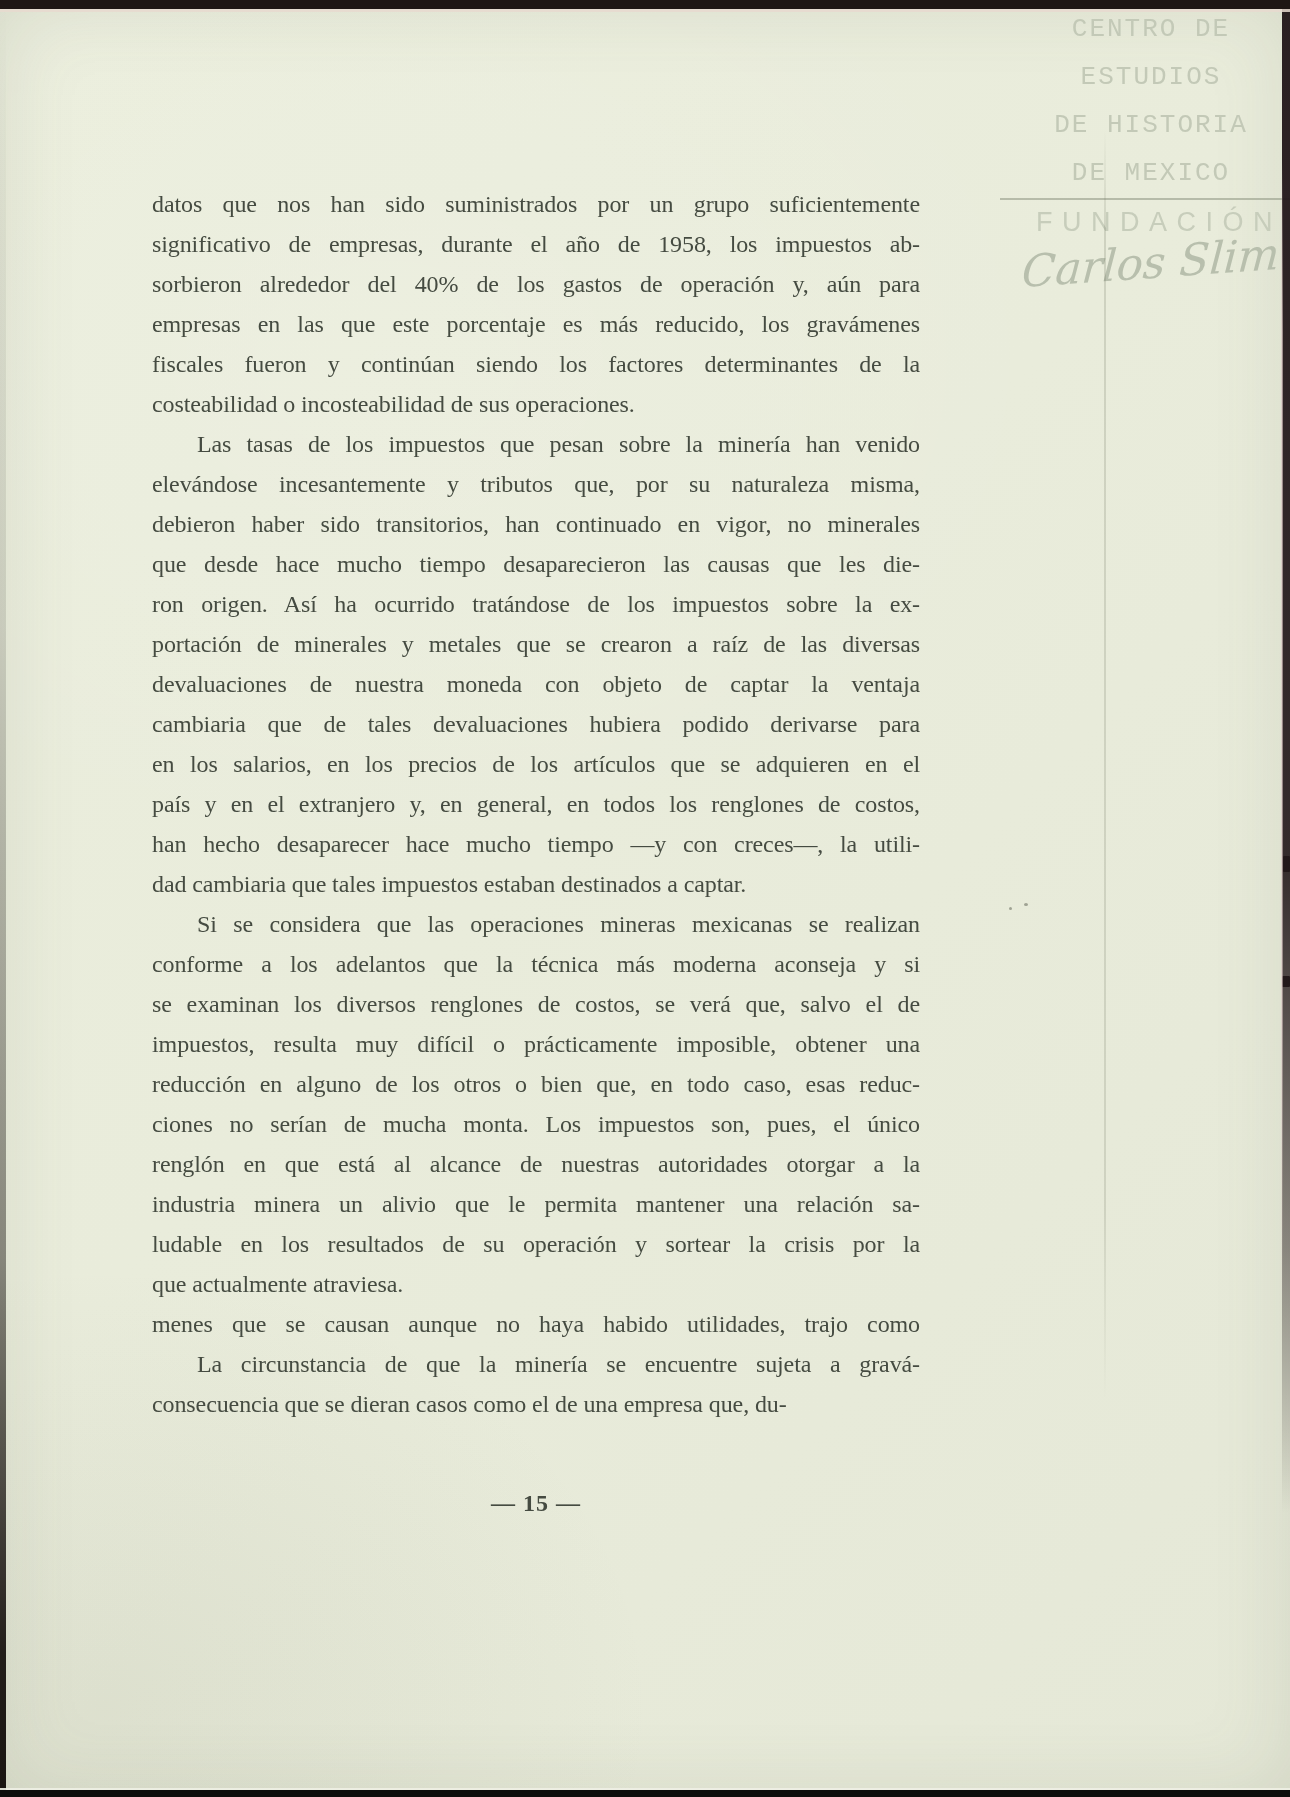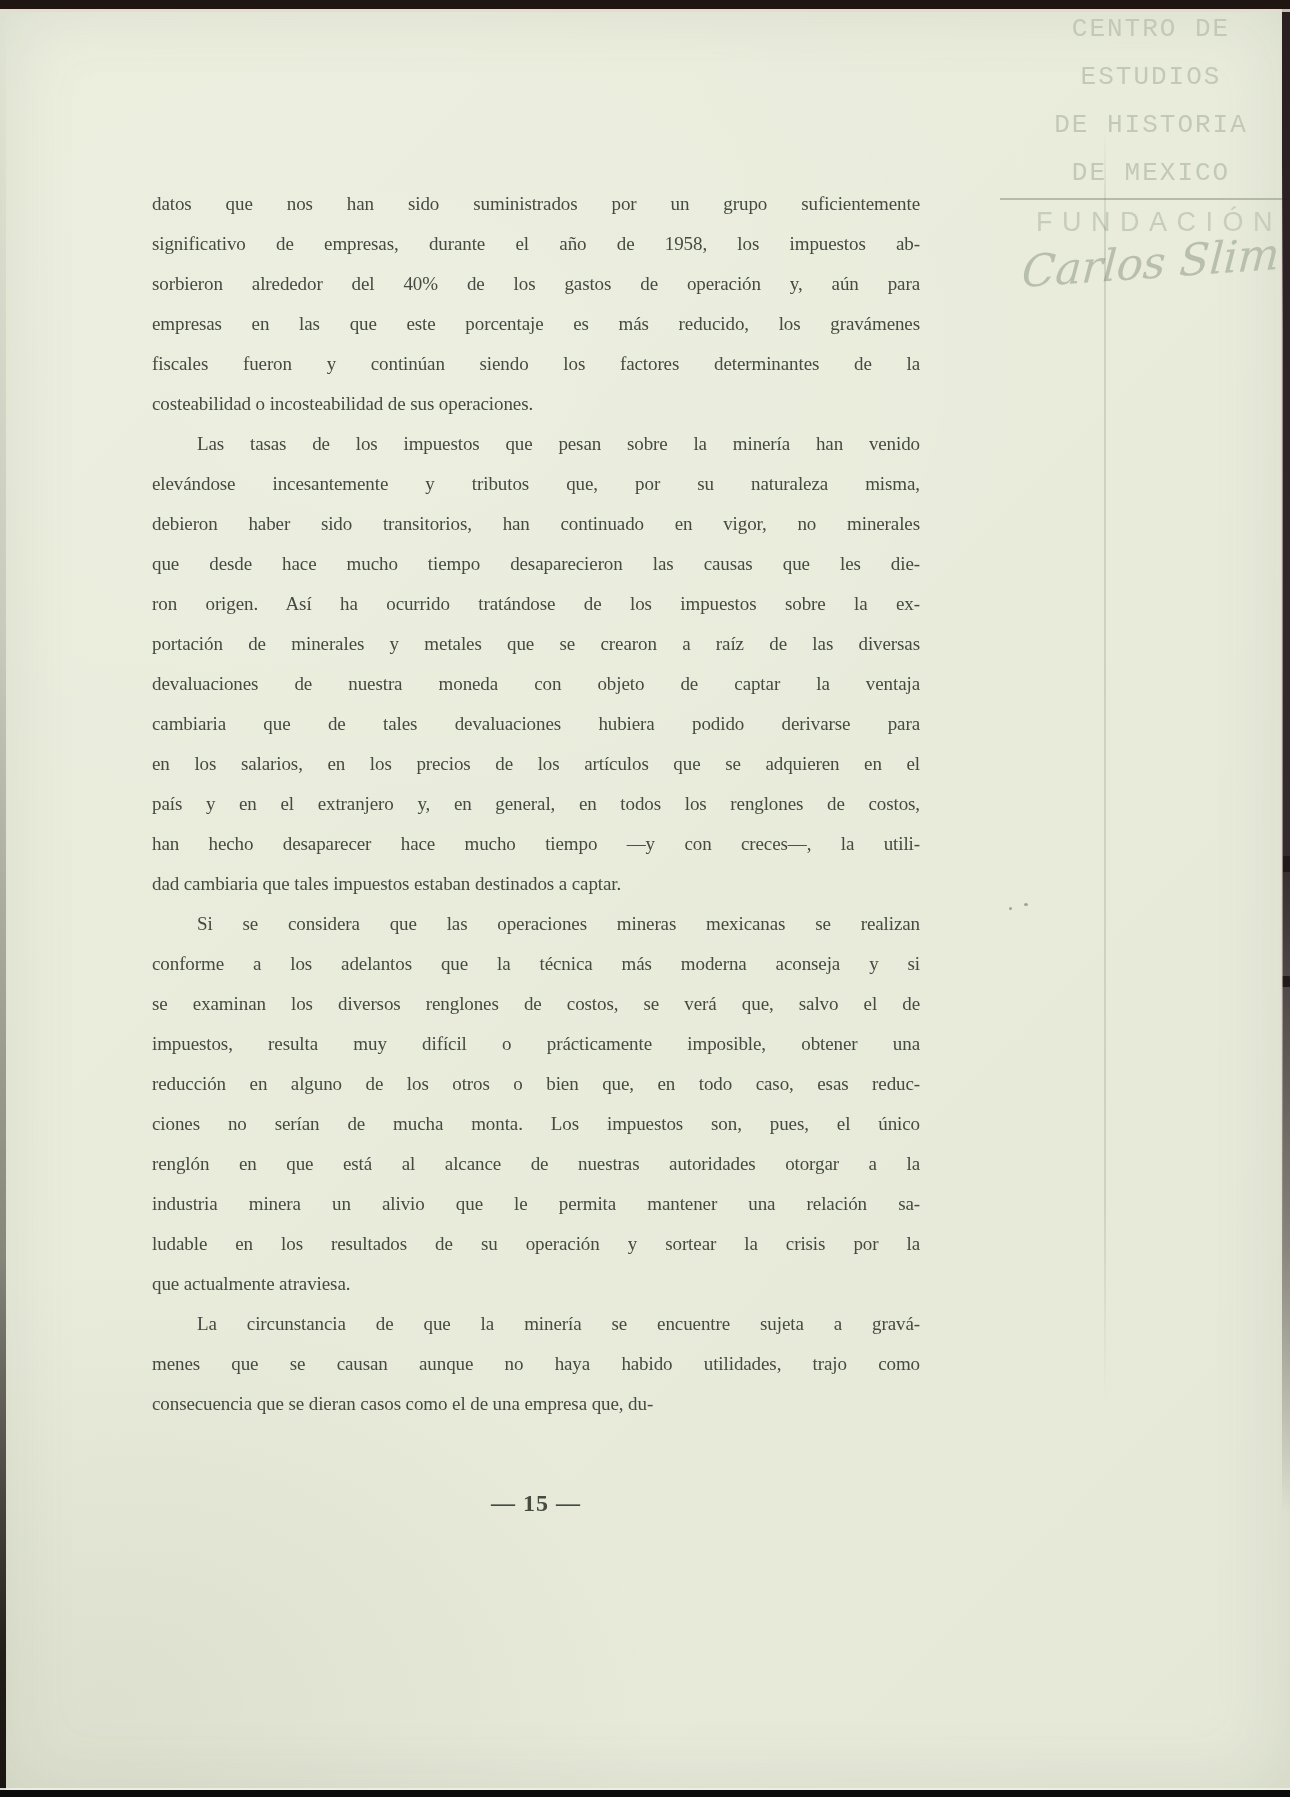--- a/index.html
+++ b/index.html
@@ -52,21 +52,21 @@
     font-style:italic;
     font-size:44px;
     color:#b8bfad;
     white-space:nowrap;
     transform:rotate(-4deg) skewX(-8deg);
     transform-origin:left center;
   }
   
   .textcol{
     position:absolute;left:152px;top:184px;width:768px;
-    font-size:19px;line-height:40px;
+    font-size:24px;line-height:40px;
     color:#454b41;
     letter-spacing:-0.1px;
   }
   .line{text-align:justify;text-align-last:justify;}
   .line.last{text-align-last:left;}
   .line.indent{padding-left:45px;font-family:Liberation Serif, serif;}
   .pagenum{
     position:absolute;left:152px;top:1490px;width:768px;
     text-align:center;
     font-size:24px;color:#454b41;letter-spacing:1px;font-weight:bold;
@@ -112,22 +112,22 @@
       <div class="line indent">Si se considera que las operaciones mineras mexicanas se realizan</div>
       <div class="line">conforme a los adelantos que la técnica más moderna aconseja y si</div>
       <div class="line">se examinan los diversos renglones de costos, se verá que, salvo el de</div>
       <div class="line">impuestos, resulta muy difícil o prácticamente imposible, obtener una</div>
       <div class="line">reducción en alguno de los otros o bien que, en todo caso, esas reduc-</div>
       <div class="line">ciones no serían de mucha monta. Los impuestos son, pues, el único</div>
       <div class="line">renglón en que está al alcance de nuestras autoridades otorgar a la</div>
       <div class="line">industria minera un alivio que le permita mantener una relación sa-</div>
       <div class="line">ludable en los resultados de su operación y sortear la crisis por la</div>
       <div class="line last">que actualmente atraviesa.</div>
+      <div class="line">menes que se causan aunque no haya habido utilidades, trajo como</div>
       <div class="line indent">La circunstancia de que la minería se encuentre sujeta a gravá-</div>
-      <div class="line">menes que se causan aunque no haya habido utilidades, trajo como</div>
       <div class="line last">consecuencia que se dieran casos como el de una empresa que, du-</div>
     </div>
 
   <div class="pagenum">— 15 —</div>
 
   <div class="crease"></div>
   <div class="speck s1"></div>
   <div class="speck s2"></div>
   <div class="tick t1"></div>
   <div class="tick t2"></div>

